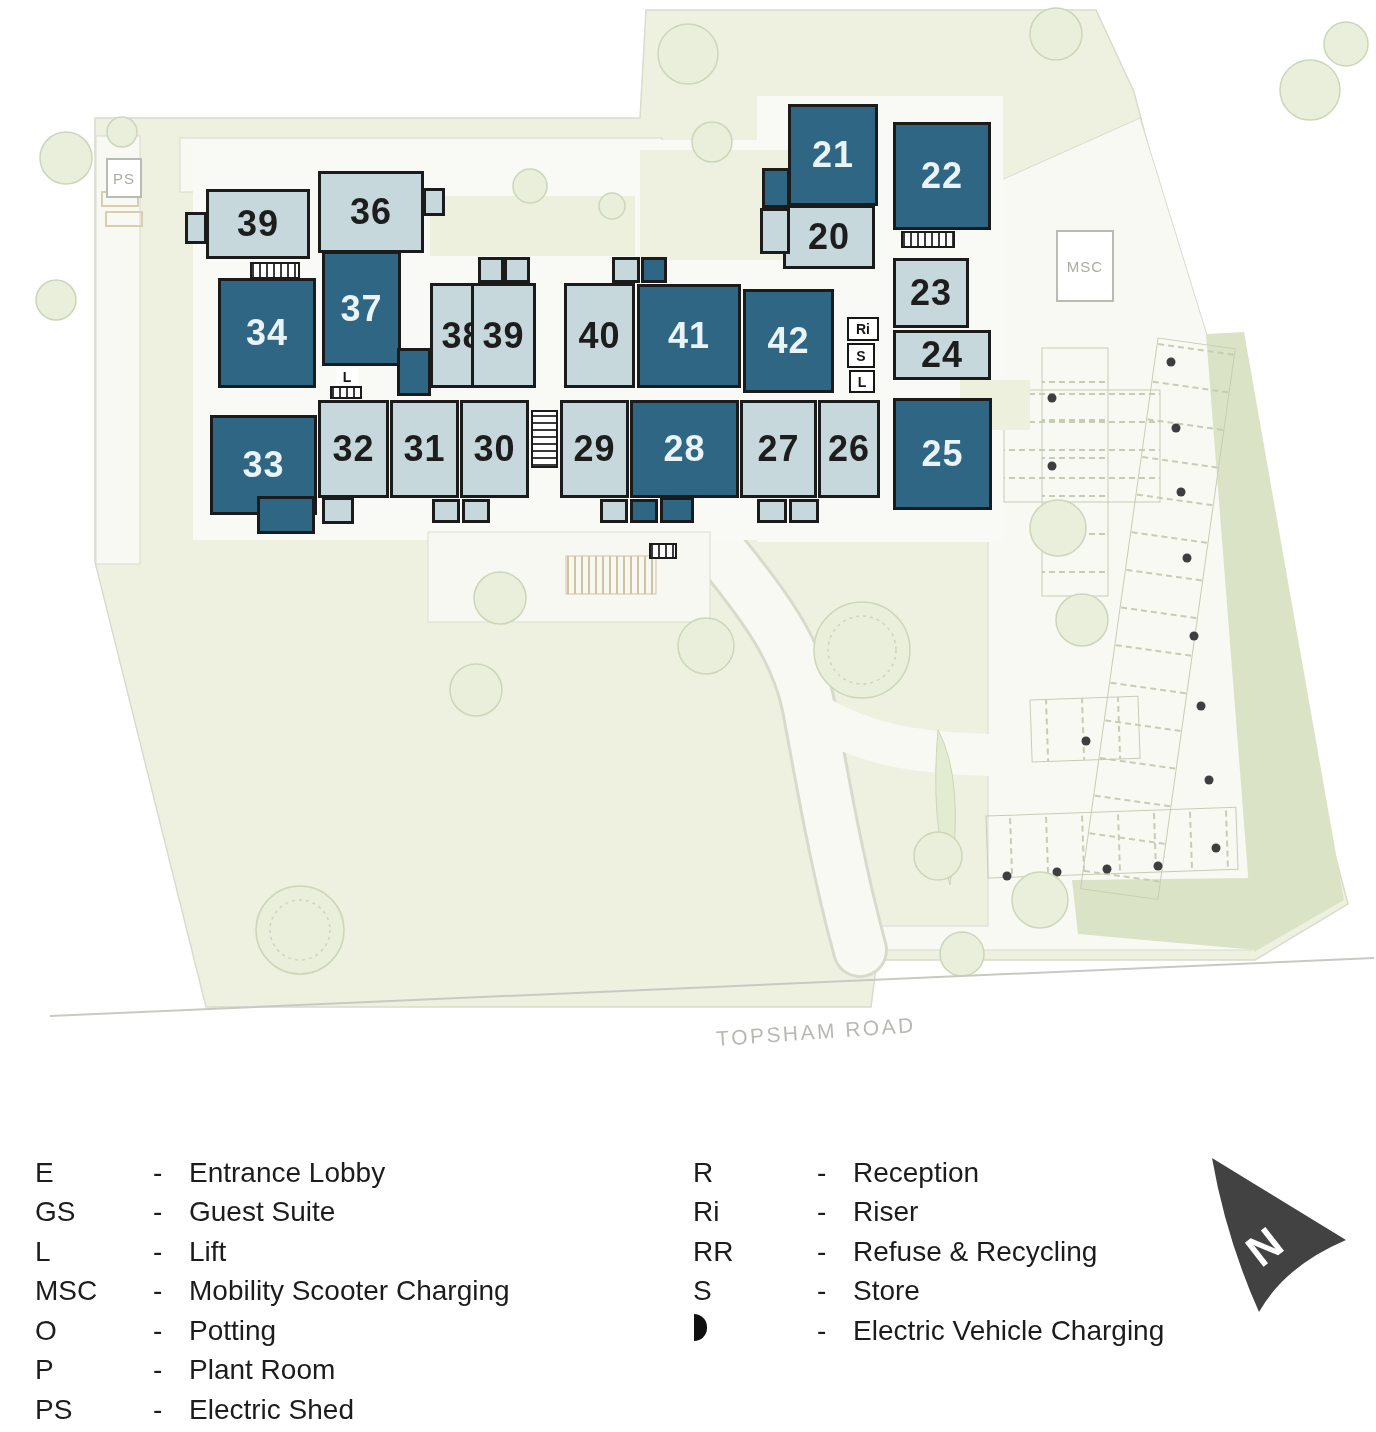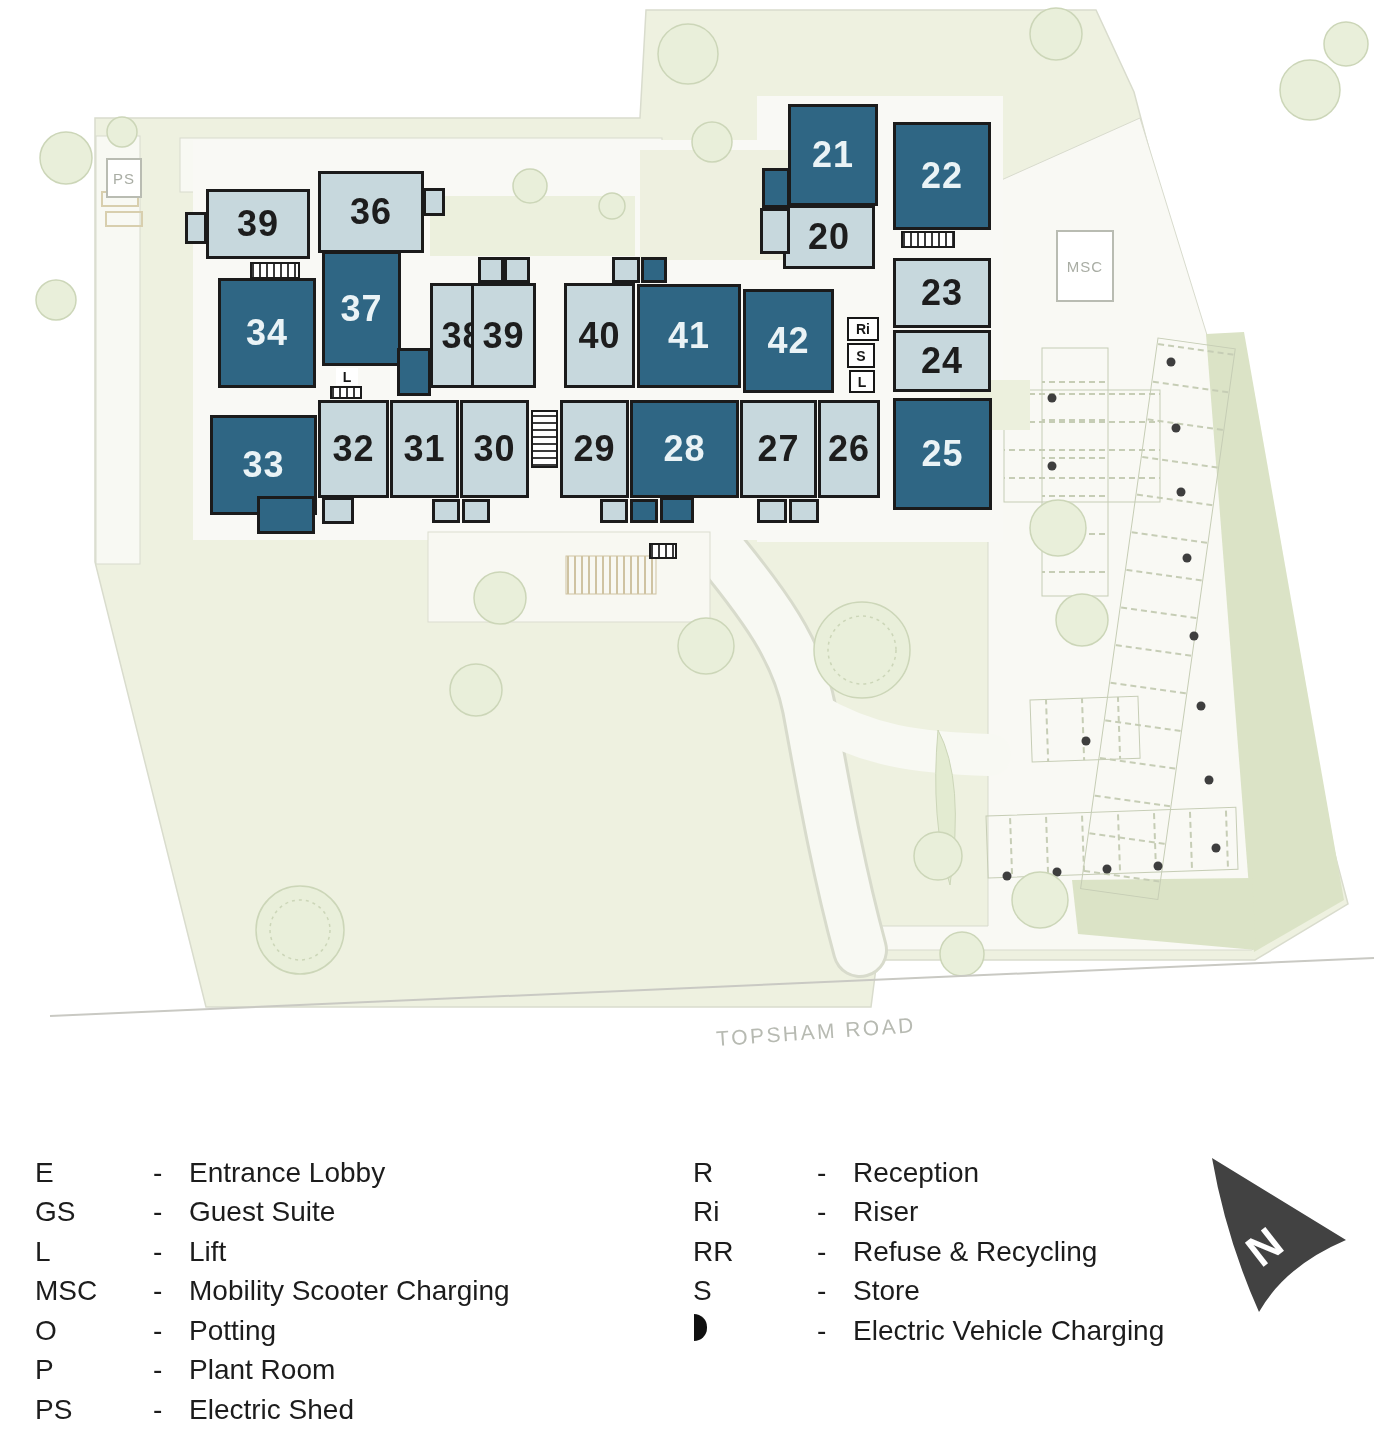--- a/index.html
+++ b/index.html
@@ -136,22 +136,22 @@
 
     <g>
       <path d="M1212,1158 L1346,1240 Q1285,1266 1259,1312 Q1226,1238 1212,1158 Z" fill="#424242"></path>
       <text x="1244" y="1262" transform="rotate(-38 1262 1240)" fill="#ffffff" font-family="Liberation Sans, sans-serif" font-size="44" font-weight="bold">N</text>
     </g>
   </svg>
 
   <div class="unit light" style="left:783px;top:205px;width:92px;height:64px;">20</div>
   <div class="unit dark" style="left:788px;top:104px;width:90px;height:102px;">21</div>
   <div class="unit dark" style="left:893px;top:122px;width:98px;height:108px;">22</div>
-  <div class="unit light" style="left:893px;top:258px;width:98px;height:70px;">23</div>
-  <div class="unit light" style="left:893px;top:330px;width:98px;height:62px;">24</div>
+  <div class="unit light" style="left:893px;top:258px;width:76px;height:70px;">23</div>
+  <div class="unit light" style="left:893px;top:330px;width:98px;height:50px;">24</div>
   <div class="unit dark" style="left:893px;top:398px;width:99px;height:112px;">25</div>
   <div class="unit light" style="left:818px;top:400px;width:62px;height:98px;">26</div>
   <div class="unit light" style="left:740px;top:400px;width:77px;height:98px;">27</div>
   <div class="unit dark" style="left:630px;top:400px;width:109px;height:98px;">28</div>
   <div class="unit light" style="left:560px;top:400px;width:69px;height:98px;">29</div>
   <div class="unit light" style="left:460px;top:400px;width:69px;height:98px;">30</div>
   <div class="unit light" style="left:390px;top:400px;width:69px;height:98px;">31</div>
   <div class="unit light" style="left:318px;top:400px;width:71px;height:98px;">32</div>
   <div class="unit dark" style="left:210px;top:398px;width:107px;height:100px;margin-top:17px;">33</div>
   <div class="unit dark" style="left:218px;top:278px;width:98px;height:110px;">34</div>

